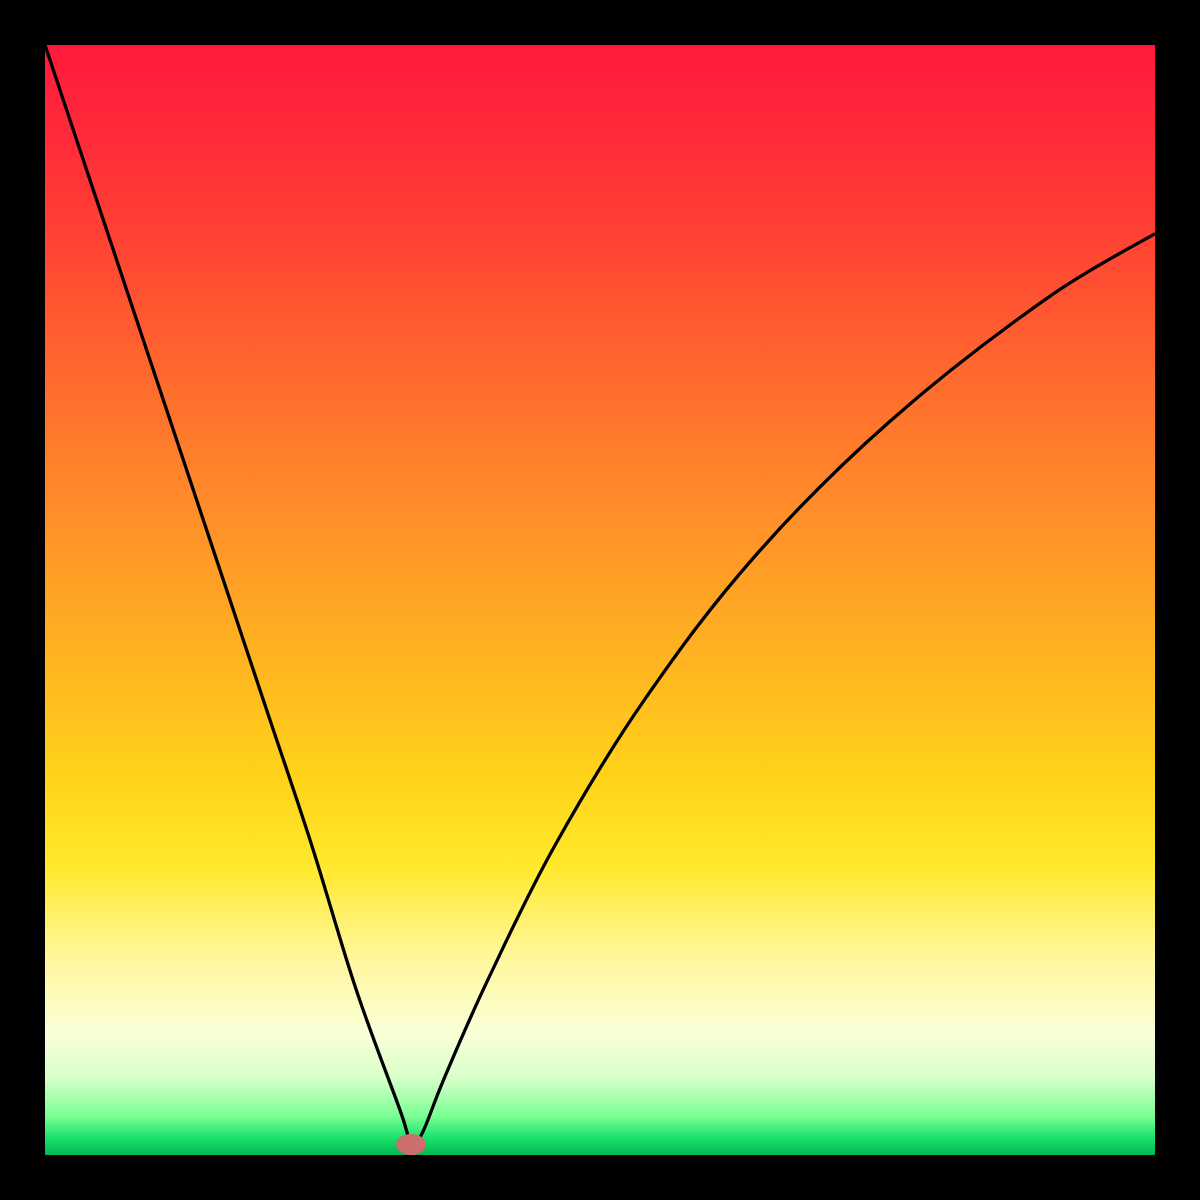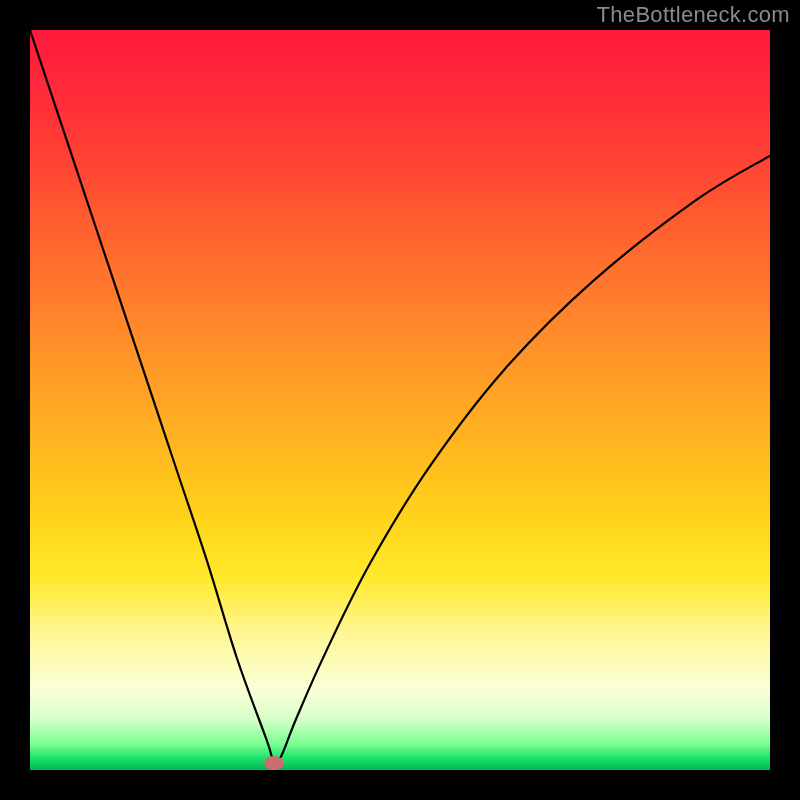--- a/index.html
+++ b/index.html
@@ -72,21 +72,20 @@
     border-radius: 10px / 7px;
     background: #cc6e6e;
     transform: translate(-50%, -50%);
     z-index: 5;
   }
 </style>
 </head>
 <body>
 
 <div class="frame">
-  <div class="watermark">TheBottleneck.com</div>
 
   <div class="plot-area">
     <div class="gradient"></div>
 
     <svg class="curve" viewBox="0 0 740 740" preserveAspectRatio="none">
       <path id="curve-path" d="M 0.00 0.00 C 5.33 15.98, 18.94 56.83, 29.60 88.80 C 40.26 120.77, 48.54 145.63, 59.20 177.60 C 69.86 209.57, 78.14 234.43, 88.80 266.40 C 99.46 298.37, 107.74 323.23, 118.40 355.20 C 129.06 387.17, 137.34 412.03, 148.00 444.00 C 158.66 475.97, 166.94 499.50, 177.60 532.80 C 188.26 566.10, 196.54 597.03, 207.20 629.00 C 217.86 660.97, 230.14 691.75, 236.80 710.40 C 243.46 729.05, 241.54 729.94, 244.20 732.60 C 246.86 735.26, 247.60 733.19, 251.60 725.20 C 255.60 717.21, 258.41 706.85, 266.40 688.20 C 274.39 669.55, 282.68 649.57, 296.00 621.60 C 309.32 593.63, 321.75 566.10, 340.40 532.80 C 359.05 499.50, 375.62 471.23, 399.60 436.60 C 423.58 401.97, 444.30 373.70, 473.60 340.40 C 502.90 307.10, 527.77 282.24, 562.40 251.60 C 597.03 220.96, 634.03 192.84, 666.00 170.20 C 697.97 147.56, 726.68 133.79, 740.00 125.80" fill="none" stroke="#000" stroke-width="2.2"></path>
     </svg>
 
     <div id="marker" class="marker" style="left: 244.2px; top: 732.6px; background: rgb(204, 110, 110);"></div>
   </div>

